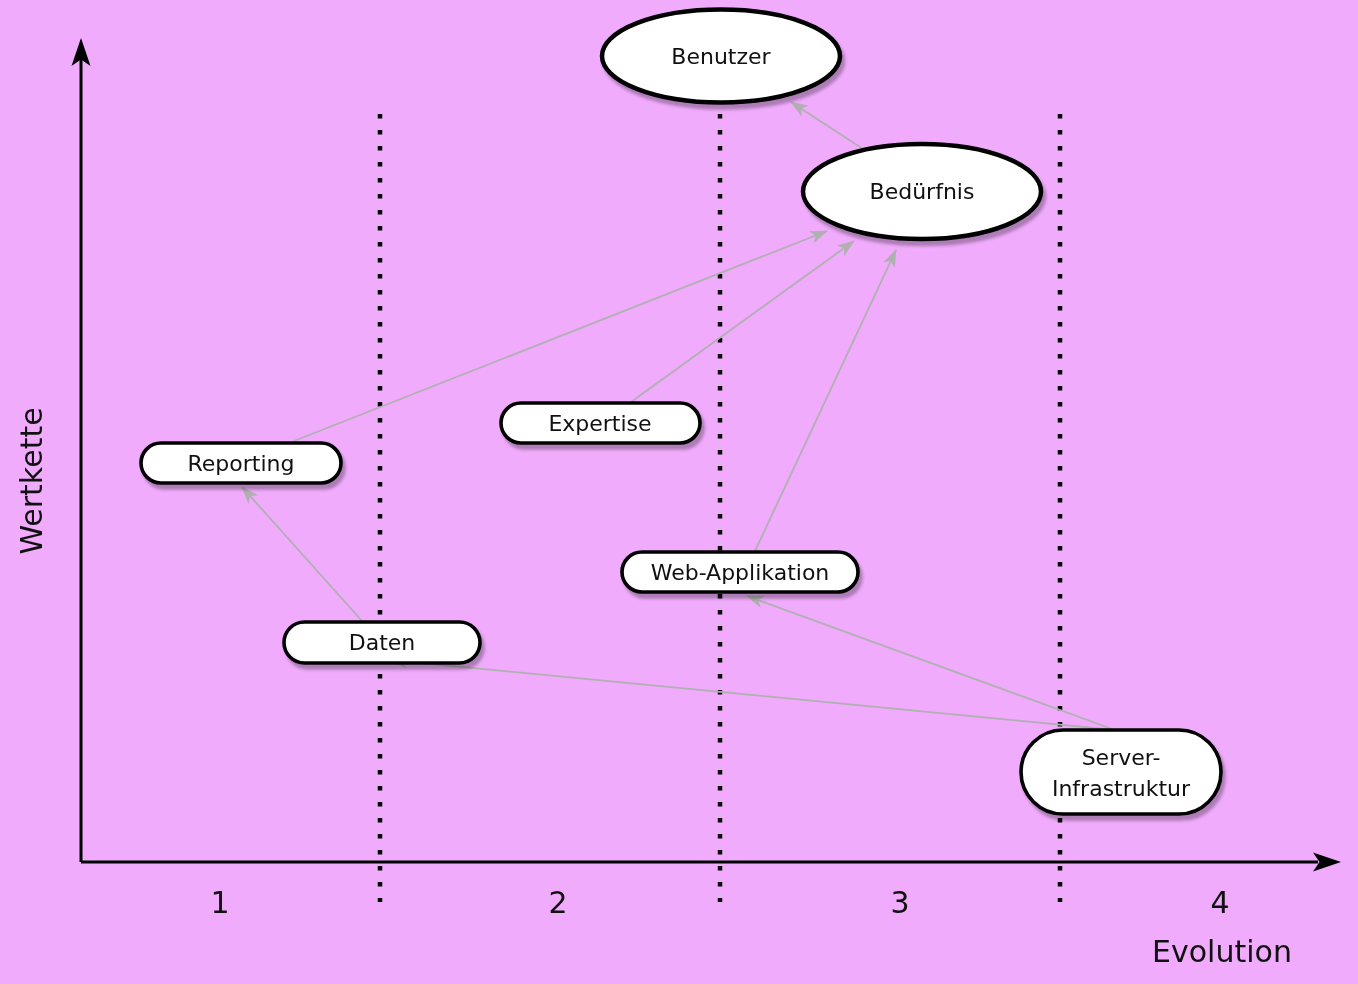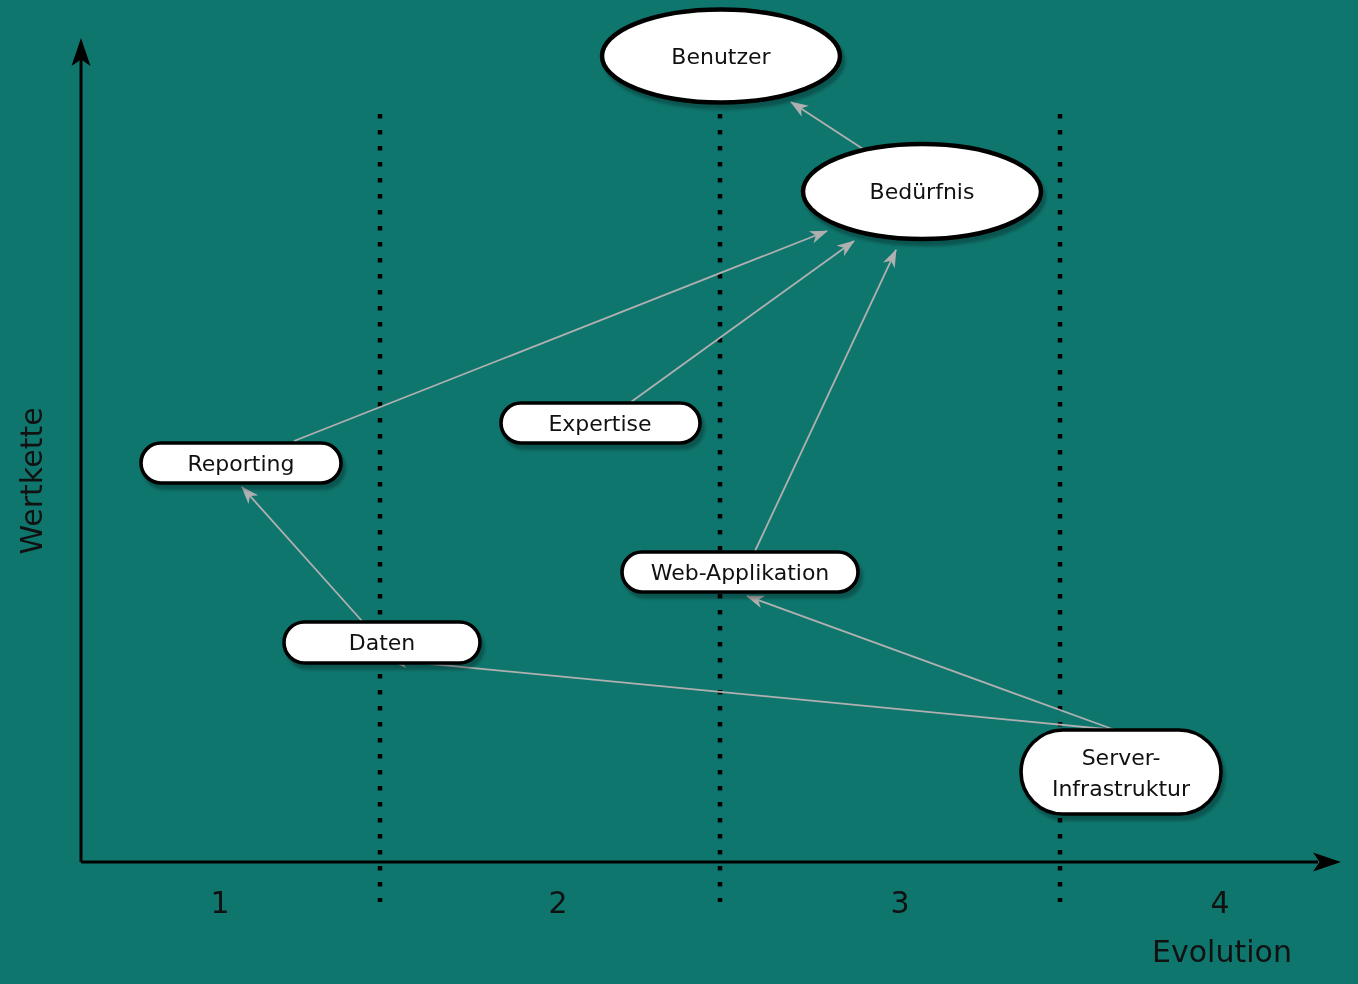--- a/index.html
+++ b/index.html
@@ -1,20 +1,20 @@
 <!DOCTYPE html>
 <html><head>
 <meta charset="utf-8">
 <style>
   html, body { margin: 0; padding: 0; background: #ffffff; }
   .canvas {
     position: relative;
     width: 1358px;
     height: 984px;
-    background: #0f766e;
+    background: #f0abfc;
     font-family: "DejaVu Sans", "Liberation Sans", sans-serif;
     overflow: hidden;
   }
   svg { display: block; }
 
   .axis-line   { stroke: #000000; stroke-width: 3; fill: none; }
   .axis-head   { fill: #000000; stroke: none; }
   .boundary    { stroke: #000000; stroke-width: 4.5; stroke-dasharray: 4.5 11.5; fill: none; }
   .edge        { stroke: #b0b0b0; stroke-width: 1.8; fill: none; }
 

